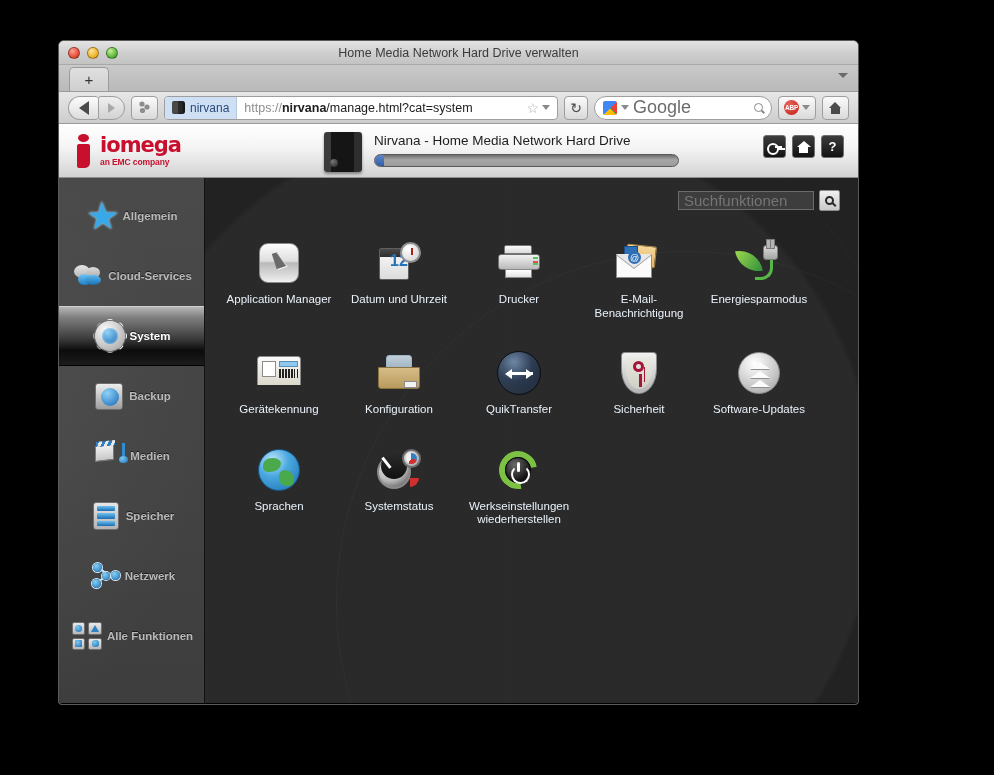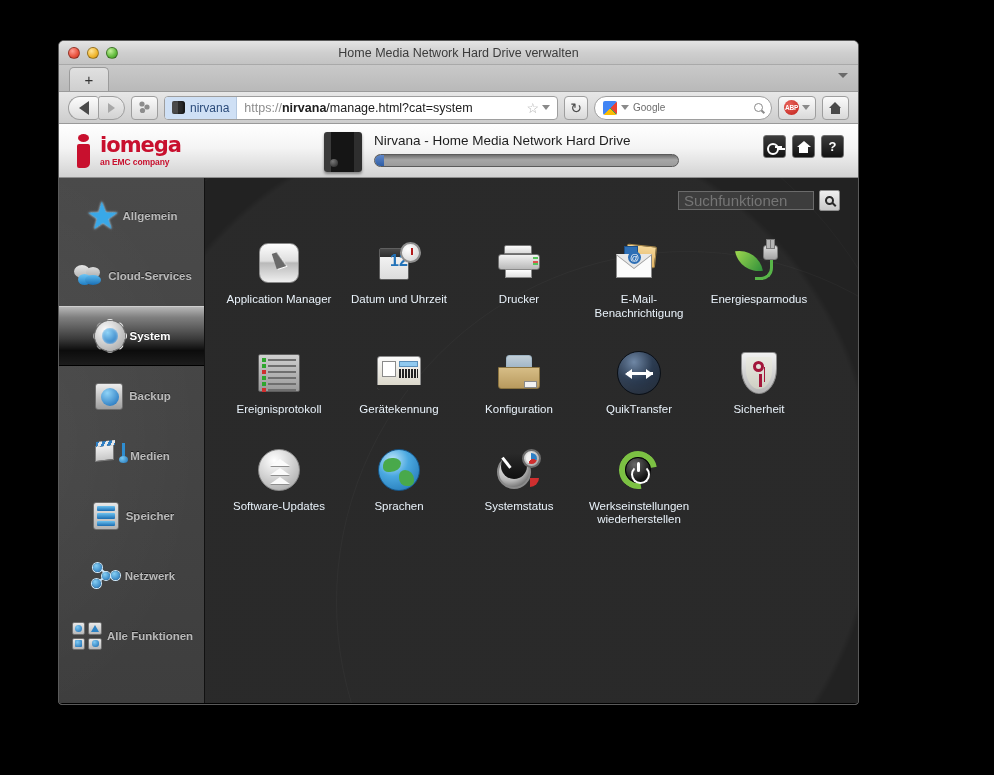--- a/index.html
+++ b/index.html
@@ -120,21 +120,21 @@
   #url-text { flex: 1; padding: 0 7px; font-size: 12.5px; color: #8d8d8d; white-space: nowrap; }
   #url-text b { color: #202020; font-weight: bold; }
   #url-text .dom { color: #202020; }
   #star-area { display: flex; align-items: center; gap: 3px; padding-right: 7px; color: #b0b0b0; font-size: 14px; }
   .mini-arrow { width:0;height:0;border-left:4px solid transparent;border-right:4px solid transparent;border-top:5px solid #8a8a8a; }
   #reloadbtn { width: 24px; height: 24px; border-radius: 4px; font-size: 14px; }
   #searchbar {
     width: 178px; height: 24px; background: #fff;
     border: 1px solid #9e9e9e; border-radius: 13px;
     display: flex; align-items: center; gap: 4px; padding: 0 8px;
-    font-size: 10px; color: #6d6d6d;
+    font-size: 18px; color: #6d6d6d;
   }
   .g-logo {
     width: 14px; height: 14px; position: relative; flex: 0 0 14px;
     border-radius: 2px; overflow: hidden;
     background:
       linear-gradient(to bottom right, #4285F4 0 50%, transparent 50%),
       linear-gradient(to bottom left,  #EA4335 0 50%, transparent 50%),
       linear-gradient(to top right,    #FBBC05 0 50%, transparent 50%),
       #34A853;
   }
@@ -833,33 +833,20 @@
             <div class="gi-icon">
               <div class="art-energy">
                   <span class="leaf"></span>
                   <span class="plug"></span>
                   <span class="cord"></span>
                 </div>
             </div>
             <div class="gi-label">Energiesparmodus</div>
           </div>
 
-          <div class="grid-item">
-            <div class="gi-icon">
-              <div class="art-log">
-                  <i></i>
-                  <i></i>
-                  <i class="err"></i>
-                  <i></i>
-                  <i></i>
-                  <i class="err"></i>
-                </div>
-            </div>
-            <div class="gi-label">Ereignisprotokoll</div>
-          </div>
 
           <div class="grid-item">
             <div class="gi-icon">
               <div class="art-dev">
                   <span class="sq"></span>
                   <span class="bl"></span>
                   <span class="bc"></span>
                   <span class="base"></span>
                 </div>
             </div>

